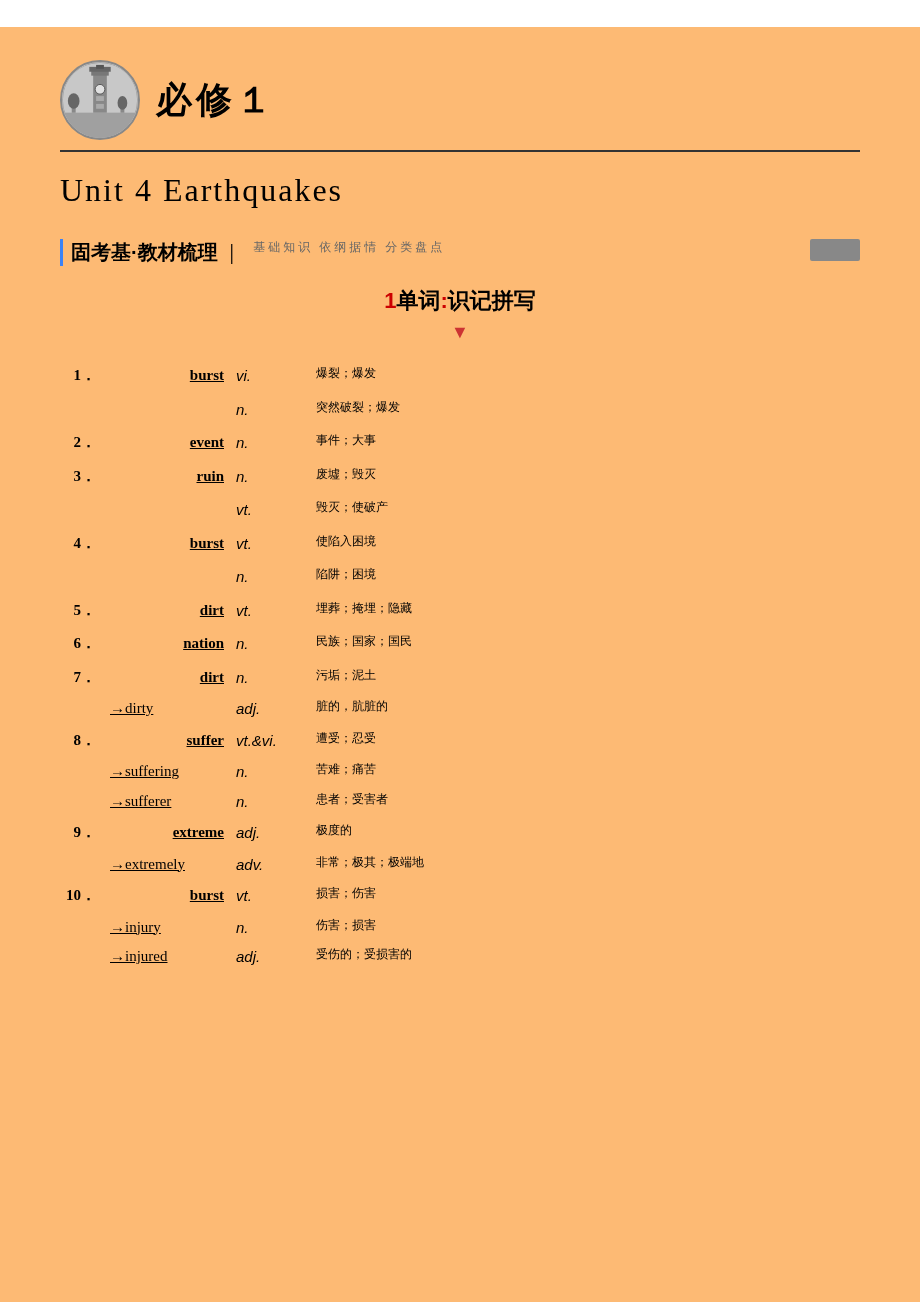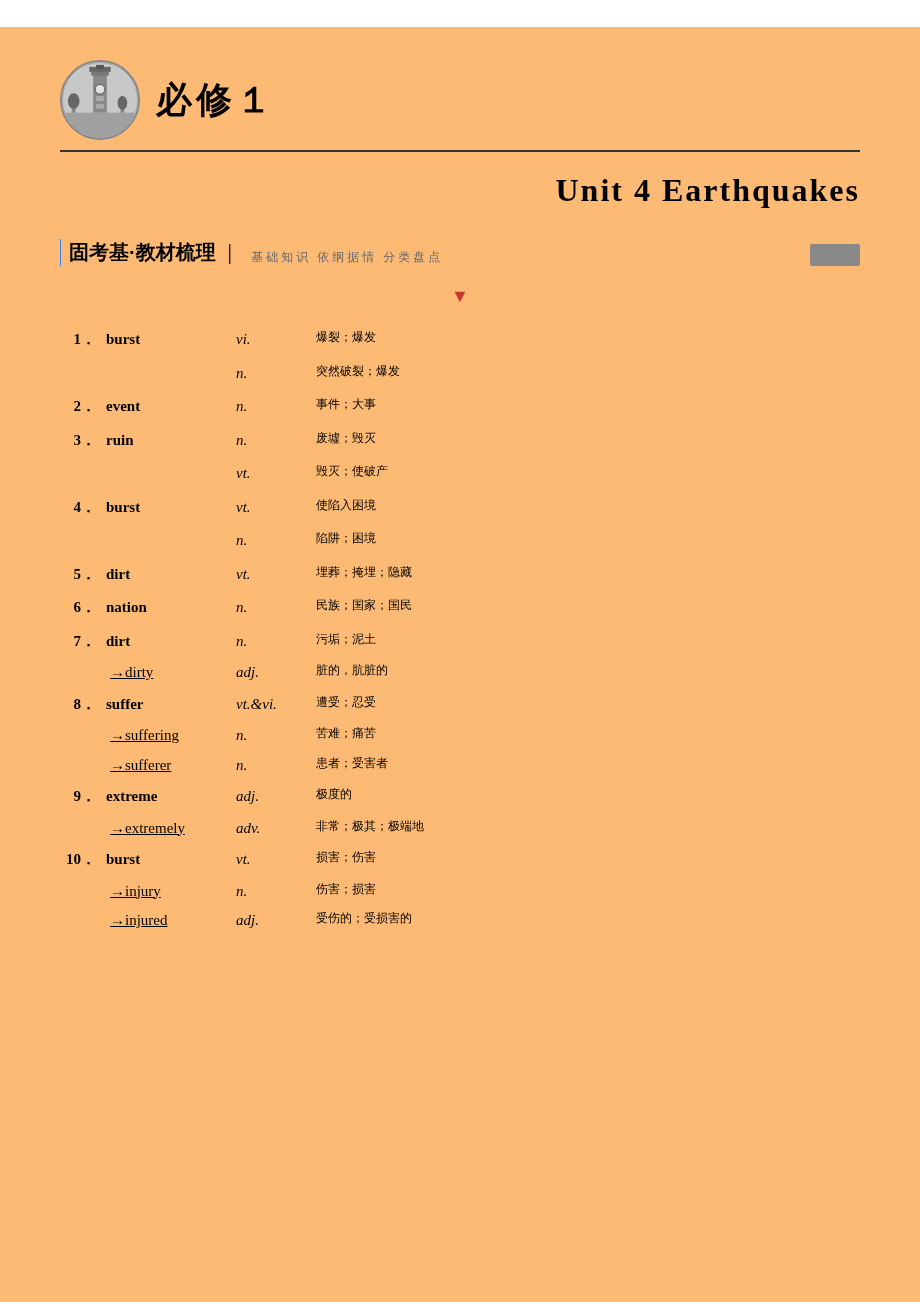--- a/index.html
+++ b/index.html
@@ -55,33 +55,33 @@
     }
 
     .header-line {
       border: none;
       border-top: 2px solid #333;
       margin: 8px 0 20px 0;
     }
 
     
     .unit-title {
-      text-align: right;
+      text-align: left;
       font-size: 32px;
-      font-weight: bold;
+      font-weight: normal;
       font-family: "Times New Roman", "SimHei", serif;
       margin: 20px 0 30px 0;
       letter-spacing: 2px;
     }
 
     
     .section-bar {
       display: flex;
-      align-items: flex-end;
-      border-left: 1px solid #3b82f6;
+      align-items: flex-start;
+      border-left: 3px solid #3b82f6;
       padding-left: 8px;
       margin-bottom: 20px;
     }
 
     .section-bar-main {
       font-size: 20px;
       font-weight: bold;
       font-family: "SimHei", "黑体", sans-serif;
       color: #000;
     }
@@ -156,29 +156,31 @@
     .word-table .col-num {
       width: 30px;
       font-weight: bold;
       text-align: right;
       padding-right: 4px;
       white-space: nowrap;
     }
 
     .word-table .col-word {
       width: 130px;
+      text-decoration: underline;
       font-weight: bold;
       font-family: "Times New Roman", serif;
       white-space: nowrap;
+      text-align: right;
     }
 
     .word-table .col-pos {
       width: 80px;
       font-style: italic;
-      font-family: Liberation Serif, serif;
+      font-family: Liberation Sans, sans-serif;
       color: #000;
     }
 
     .word-table .col-meaning {
       font-family: Liberation Sans, sans-serif;
       font-size: 12px;
     }
 
     .word-table .deriv-row td {
       padding-top: 2px;
@@ -236,20 +238,23 @@
 
   <div class="unit-title">Unit 4    Earthquakes</div>
 
   <div class="section-bar">
     <span class="section-bar-main">固考基·教材梳理</span>
     <span class="section-bar-sep">｜</span>
     <span class="section-bar-sub">基础知识  依纲据情  分类盘点</span>
     <div class="section-bar-accent"></div>
   </div>
 
+  <div class="vocab-heading">
+    <span class="num">1</span><span>单词</span><span class="colon">:</span><span>识记拼写</span>
+  </div>
   <div class="vocab-arrow">▼</div>
 
 
   <table class="word-table">
     <tbody id="word-tbody">
     <tr>
           <td class="col-num" rowspan="2">1．</td>
           <td class="col-word" rowspan="2">burst</td>
           <td class="col-pos">vi.</td>
           <td class="col-meaning">爆裂；爆发</td>

